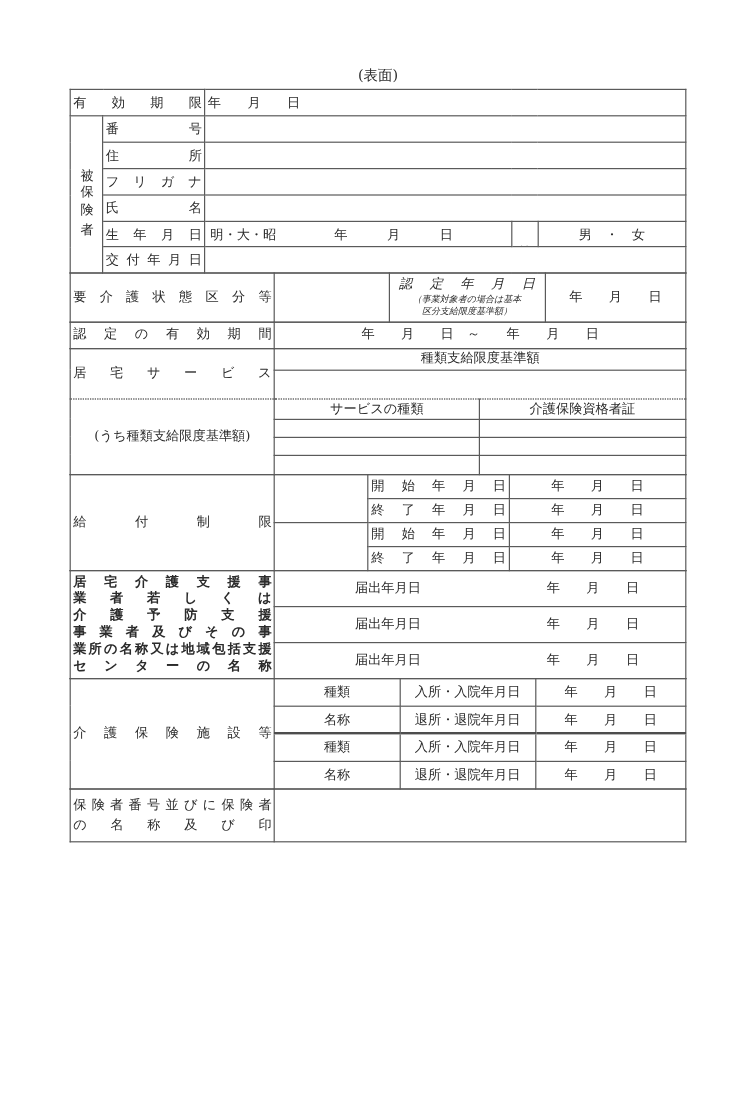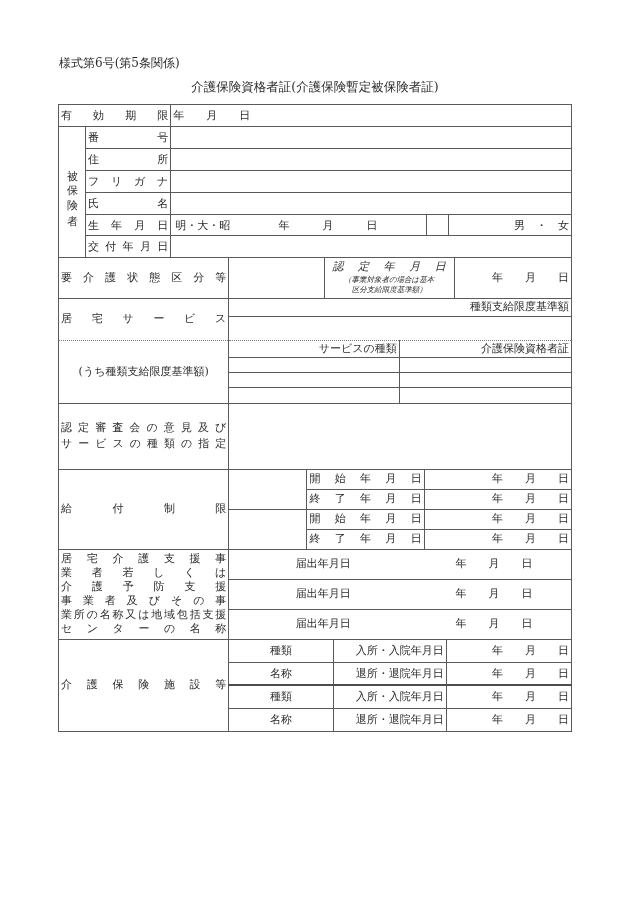--- a/index.html
+++ b/index.html
@@ -14,25 +14,25 @@
   .doc-title{text-align:center;font-size:12.5px;margin-bottom:10px;}
 
   table.ft{border-collapse:collapse;table-layout:fixed;width:514px;}
   table.ft + table.ft{margin-top:-1px;}
   .ft td{
     border:1px solid #5a5a5a;padding:0 2px;overflow:hidden;
     vertical-align:middle;font-size:11px;
   }
   .just{text-align:justify;text-align-last:justify;padding:0 7px;}
   .just-sm{text-align:justify;text-align-last:justify;padding:0 5px;}
-  .ctr{text-align:right;}
+  .ctr{text-align:center;}
   .left{text-align:center;padding:0 6px;}
   .padl{padding-left:48px;}
   .pre{white-space:pre-line;}
-  .lh14{line-height:14px;font-size:10.5px;}
+  .lh14{line-height:14px;font-size:10.5px;font-weight:bold;}
   .lh16{line-height:16px;}
   .lh17{line-height:17px;}
 
   .vcell{padding:0;text-align:center;}
   .vtext{writing-mode:vertical-rl;text-orientation:upright;letter-spacing:15px;line-height:1;margin:0 auto;display:inline-block;}
   .vtext2{writing-mode:vertical-rl;text-orientation:upright;font-size:9.5px;letter-spacing:1px;line-height:1;margin:0 auto;display:inline-block;}
 
   .birthwrap{display:flex;align-items:center;width:100%;}
   .era{padding-left:4px;white-space:nowrap;}
   .bdate{flex:1;text-align:center;white-space:nowrap;}
@@ -46,22 +46,21 @@
   .ndate{width:45%;text-align:center;}
 
   .dott{border-top:1px dotted #7a7a7a !important;}
   .dotb{border-bottom:1px dotted #7a7a7a !important;}
   .thickt{border-top:2px solid #4d4d4d !important;}
 </style>
 </head>
 <body>
 
 <div class="page">
-  <div class="form-no">様式第6号(第5条関係)</div>
-  <div class="doc-title">介護保険資格者証(介護保険暫定被保険者証)</div>
+  <div class="side-label">(表面)</div>
 
   <table class="ft">
     <colgroup>
         <col style="width:27px">
         <col style="width:85px">
         <col style="width:255px">
         <col style="width:22px">
         <col style="width:123px">
       </colgroup>
     <tbody>
@@ -118,20 +117,32 @@
       <td class="certbox" style="padding:2px 0">
         <div class="certmain">認 定 年 月 日</div>
         <div class="certnote">（事業対象者の場合は基本
 区分支給限度基準額）</div>
       </td>
       <td class="ctr">年　　月　　日</td>
     </tr>
   </tbody>
     </table>
 
+  <table class="ft">
+    <colgroup>
+        <col style="width:170px">
+        <col style="width:342px">
+      </colgroup>
+    <tbody>
+        <tr style="height:22px">
+      <td class="just">認 定 の 有 効 期 間</td>
+      <td class="ctr">年　　月　　日　～　　年　　月　　日</td>
+    </tr>
+  </tbody>
+    </table>
 
   <table class="ft">
     <colgroup>
         <col style="width:170px">
         <col style="width:342px">
       </colgroup>
     <tbody>
         <tr style="height:18px">
       <td rowspan="2" class="just dotb">居 宅 サ ー ビ ス</td>
       <td class="ctr">種類支給限度基準額</td>
@@ -162,33 +173,20 @@
       <td></td>
       <td></td>
     </tr>
     <tr style="height:16px">
       <td></td>
       <td></td>
     </tr>
   </tbody>
     </table>
 
-  <table class="ft">
-    <colgroup>
-        <col style="width:170px">
-        <col style="width:342px">
-      </colgroup>
-    <tbody>
-        <tr style="height:66px">
-      <td class="just pre lh16">認 定 審 査 会 の 意 見 及 び
-サ ー ビ ス の 種 類 の 指 定</td>
-      <td></td>
-    </tr>
-  </tbody>
-    </table>
 
   <table class="ft">
     <colgroup>
         <col style="width:170px">
         <col style="width:78px">
         <col style="width:117px">
         <col style="width:147px">
       </colgroup>
     <tbody>
         <tr style="height:20px">
@@ -277,13 +275,26 @@
       <td class="ctr thickt">年　　月　　日</td>
     </tr>
     <tr style="height:23px">
       <td class="left">名称</td>
       <td class="ctr">退所・退院年月日</td>
       <td class="ctr">年　　月　　日</td>
     </tr>
   </tbody>
     </table>
 
+  <table class="ft">
+    <colgroup>
+        <col style="width:170px">
+        <col style="width:342px">
+      </colgroup>
+    <tbody>
+        <tr style="height:44px">
+      <td class="just pre lh17">保 険 者 番 号 並 び に 保 険 者
+の 名 称 及 び 印</td>
+      <td></td>
+    </tr>
+  </tbody>
+    </table>
 </div>
 
 </body></html>

